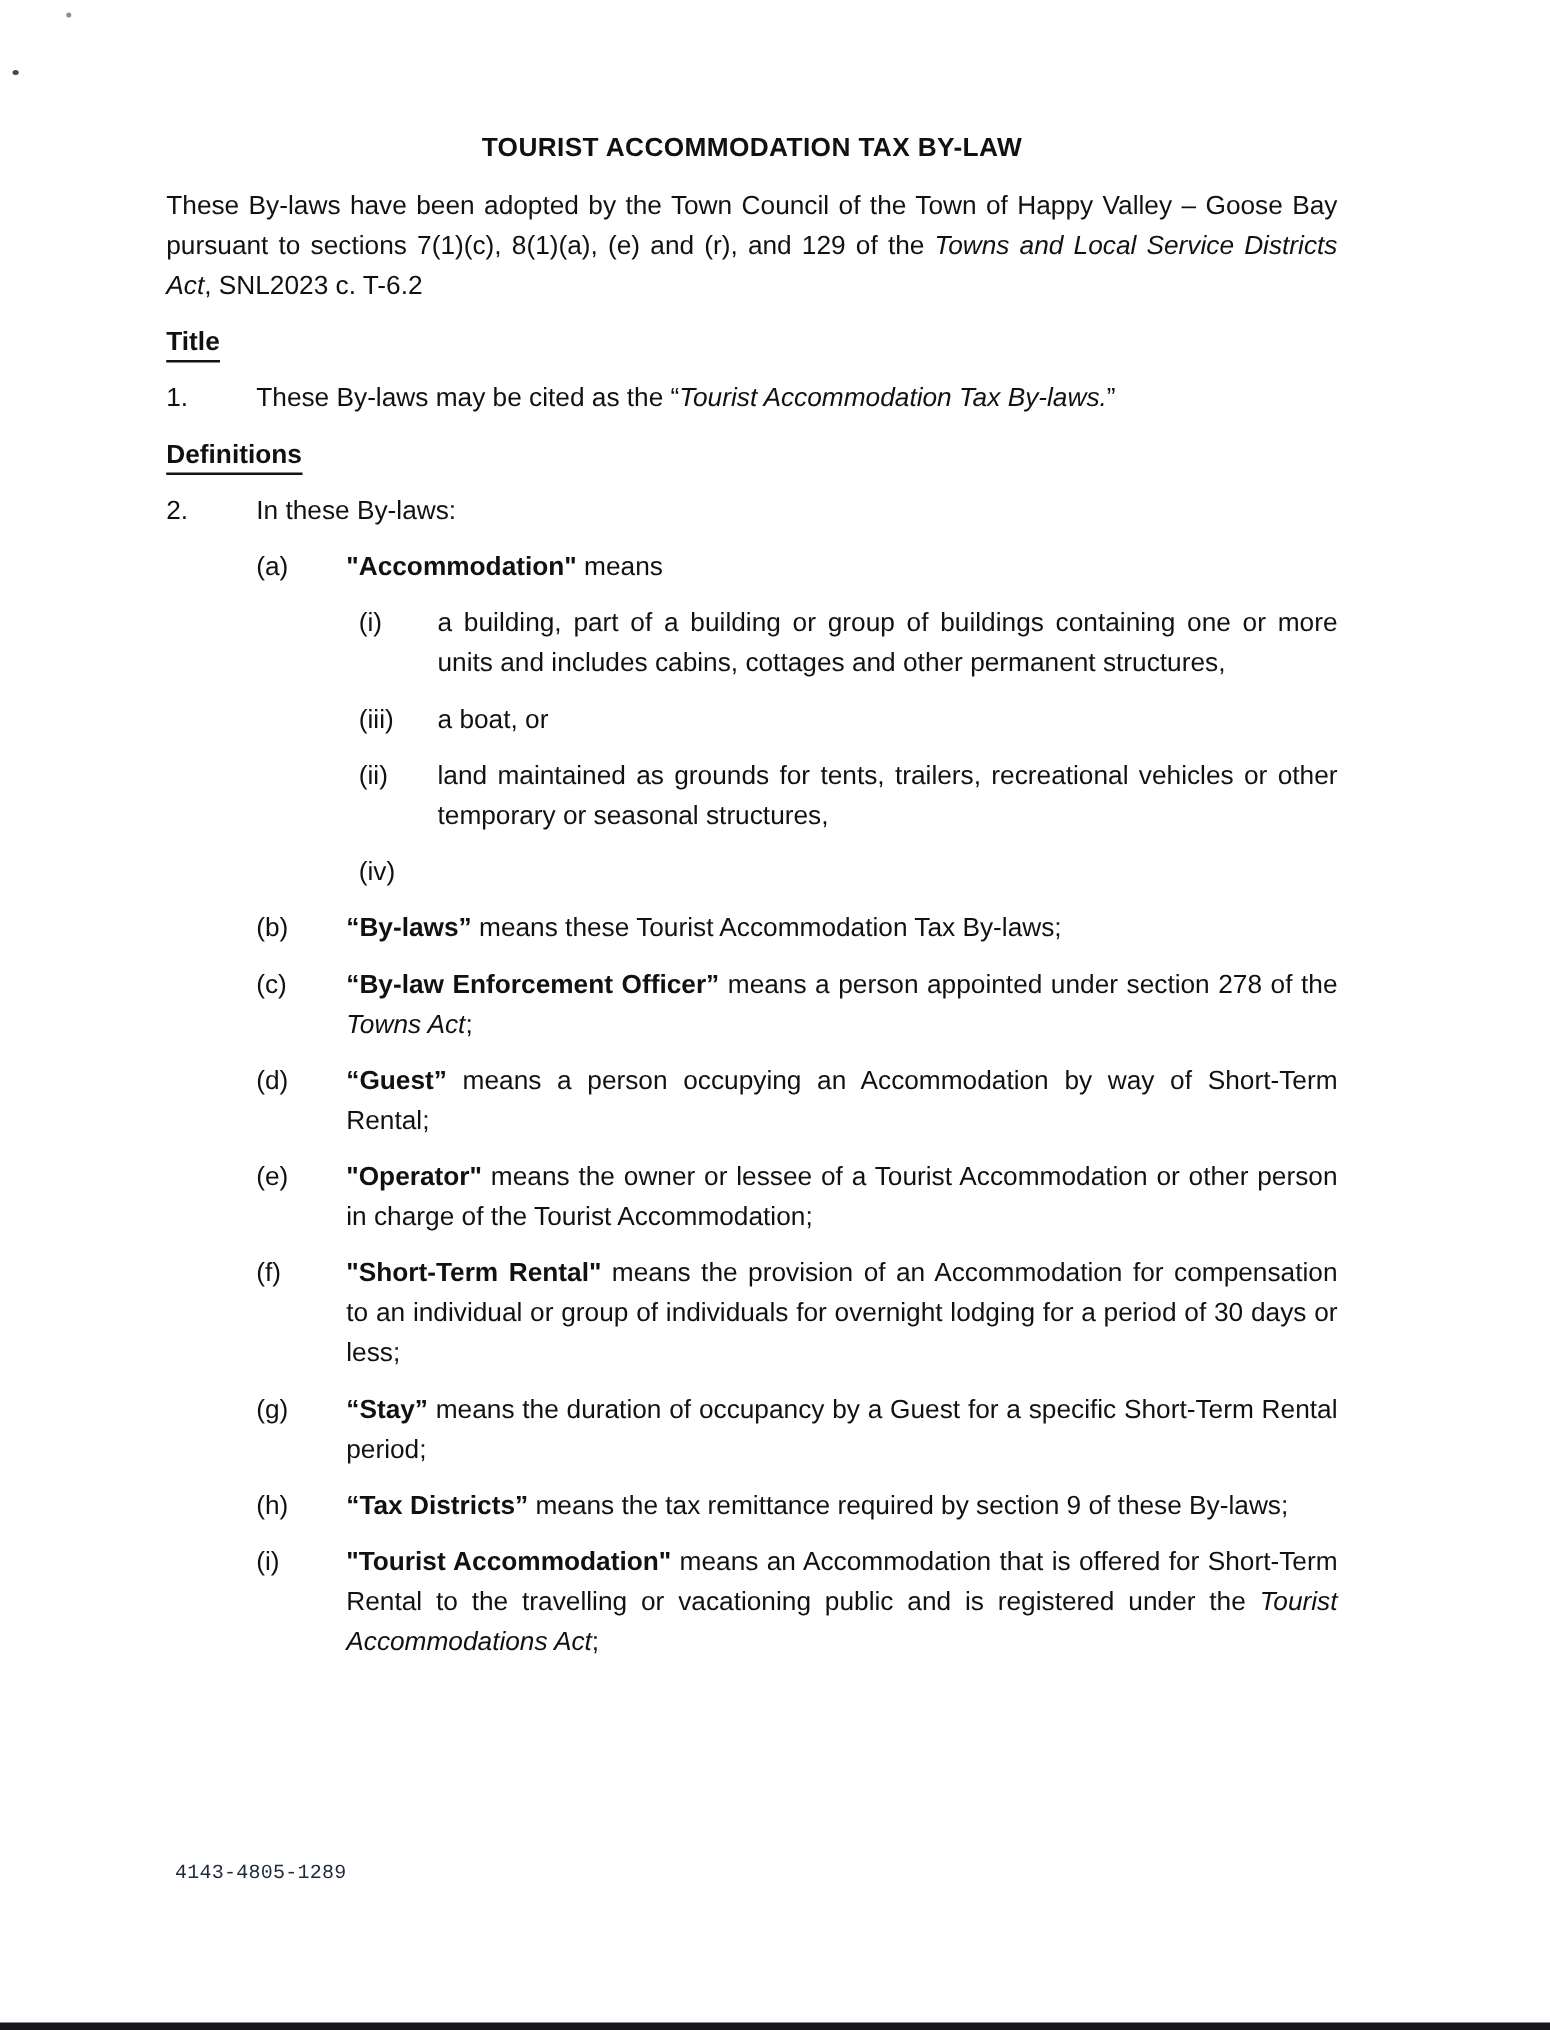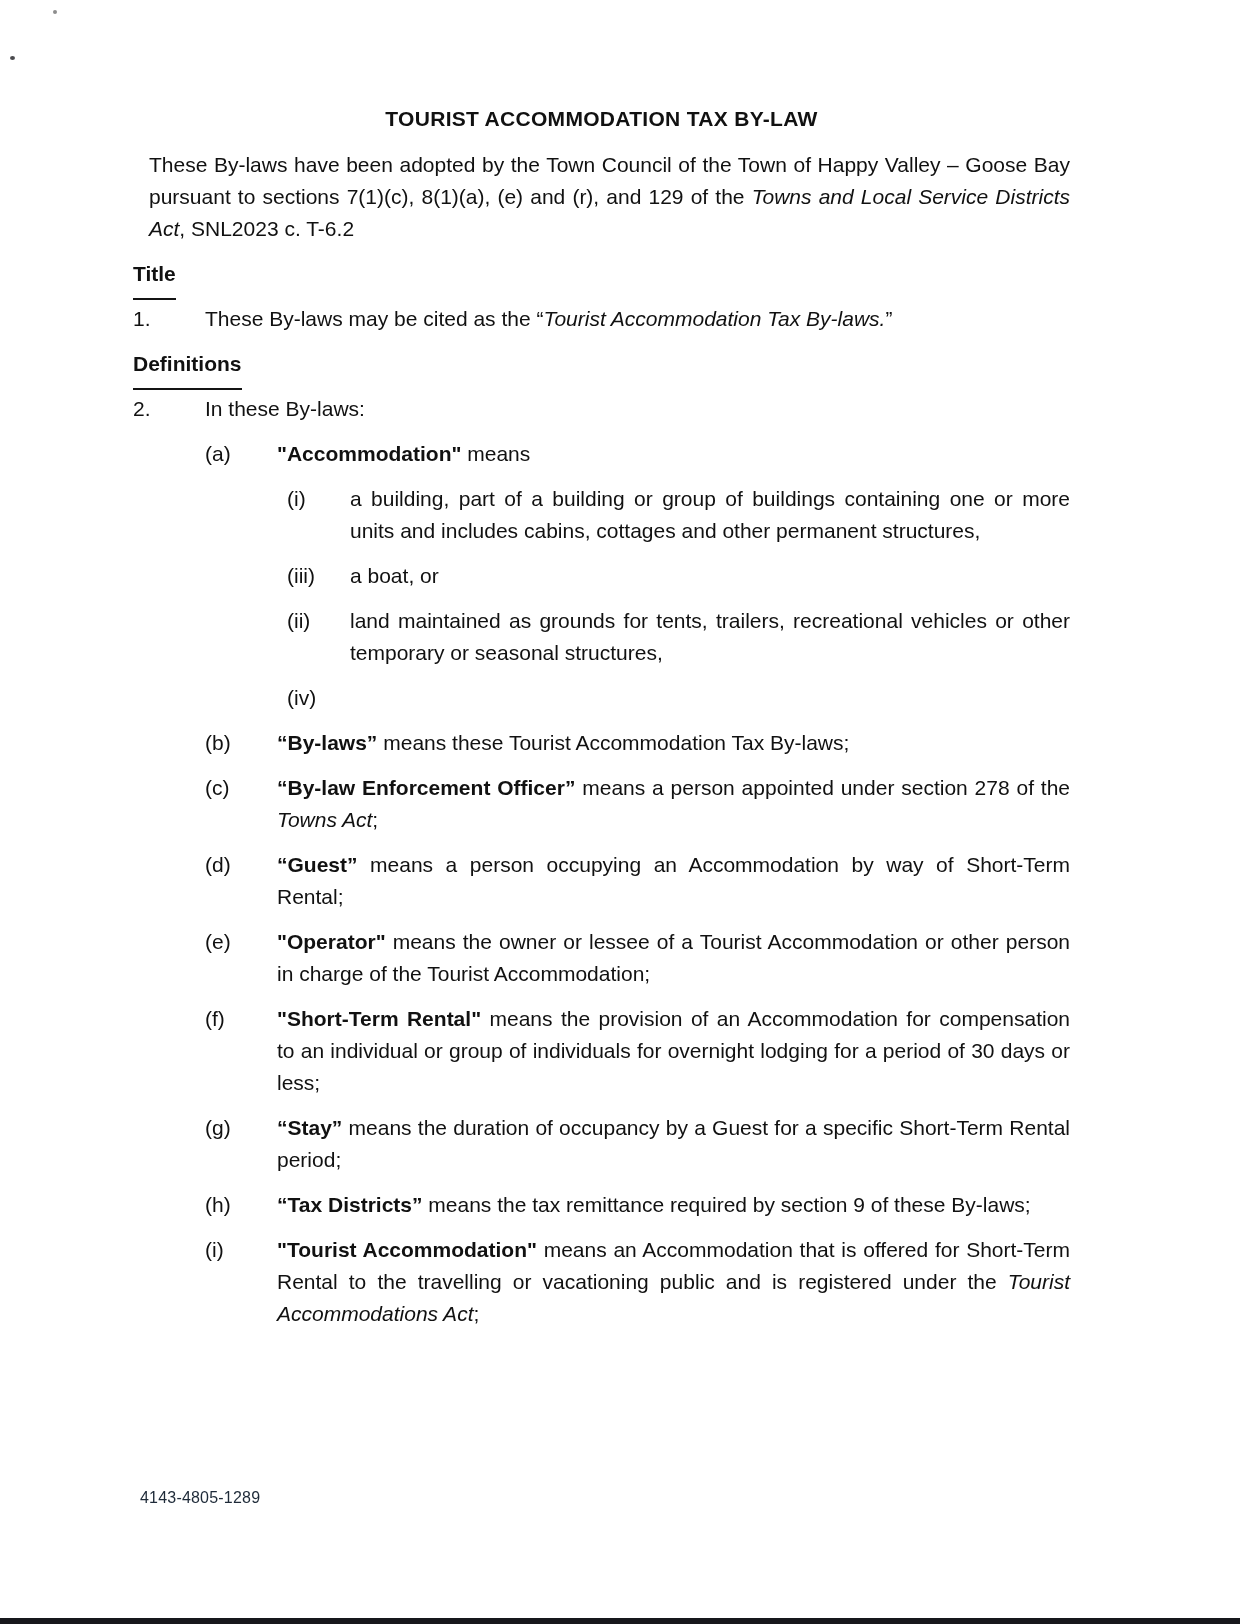--- a/index.html
+++ b/index.html
@@ -20,52 +20,52 @@
   }
   h1.doc-title {
     font-size: 21px;
     font-weight: bold;
     text-align: center;
     margin: 0 0 14px 0;
     letter-spacing: 0.3px;
     line-height: 32px;
   }
   p.intro {
-    margin: 0 0 13px 16px;
+    margin: 0 0 13px 0;
     text-align: justify;
   }
   h2.section-heading {
     font-size: 21px;
     font-weight: bold;
     margin: 0 0 13px 0;
     line-height: 32px;
   }
   h2.section-heading span {
     border-bottom: 2.5px solid #141414;
-    padding-bottom: 13px;
+    padding-bottom: 3px;
   }
   .item {
     display: flex;
     margin: 0 0 13px 0;
   }
   .item .label { flex: 0 0 72px; }
   .item .text  { flex: 1; text-align: justify; }
   .item.l2 { padding-left: 72px; }
   .item.l2 .label { flex: 0 0 72px; }
   .item.l3 { padding-left: 154px; }
   .item.l3 .label { flex: 0 0 63px; }
   .item .text b { font-weight: bold; }
   i { font-style: italic; }
   .doc-footer {
     position: absolute;
     left: 140px; top: 1489px;
     font-size: 16px;
     letter-spacing: 0.2px;
     color: #1e2a38;
-    font-family: Liberation Sans, sans-serif;
+    font-family: Liberation Mono, monospace;
   }
   .bottom-strip {
     position: absolute;
     left: 0; bottom: 0;
     width: 100%; height: 6px;
     background: #17181c;
   }
   .speck {
     position: absolute;
     border-radius: 50%;

